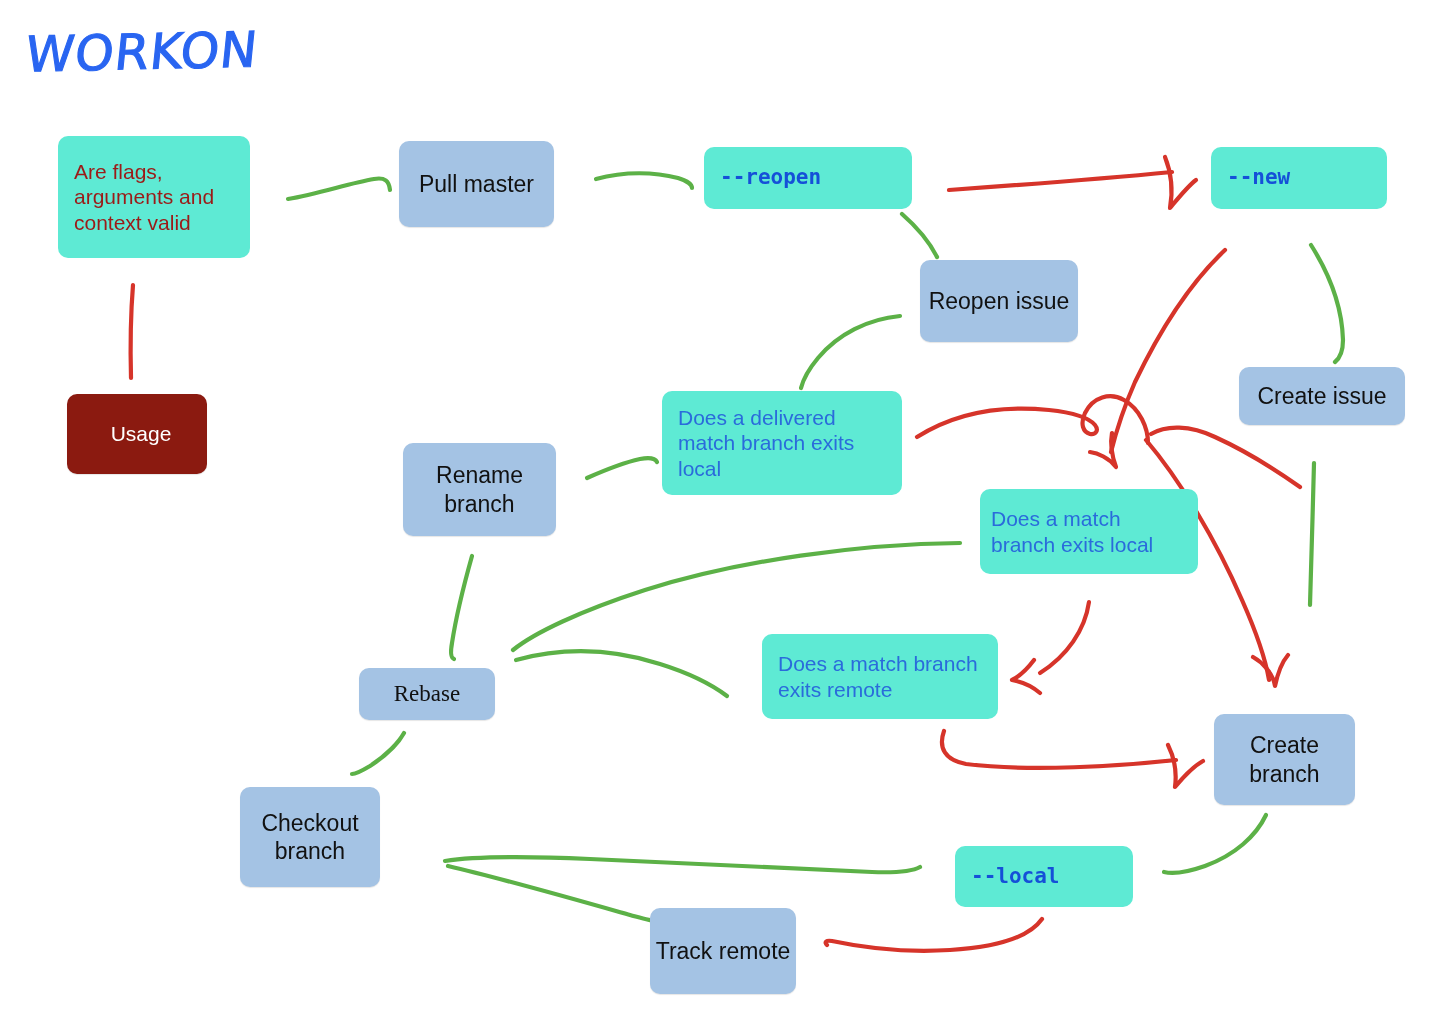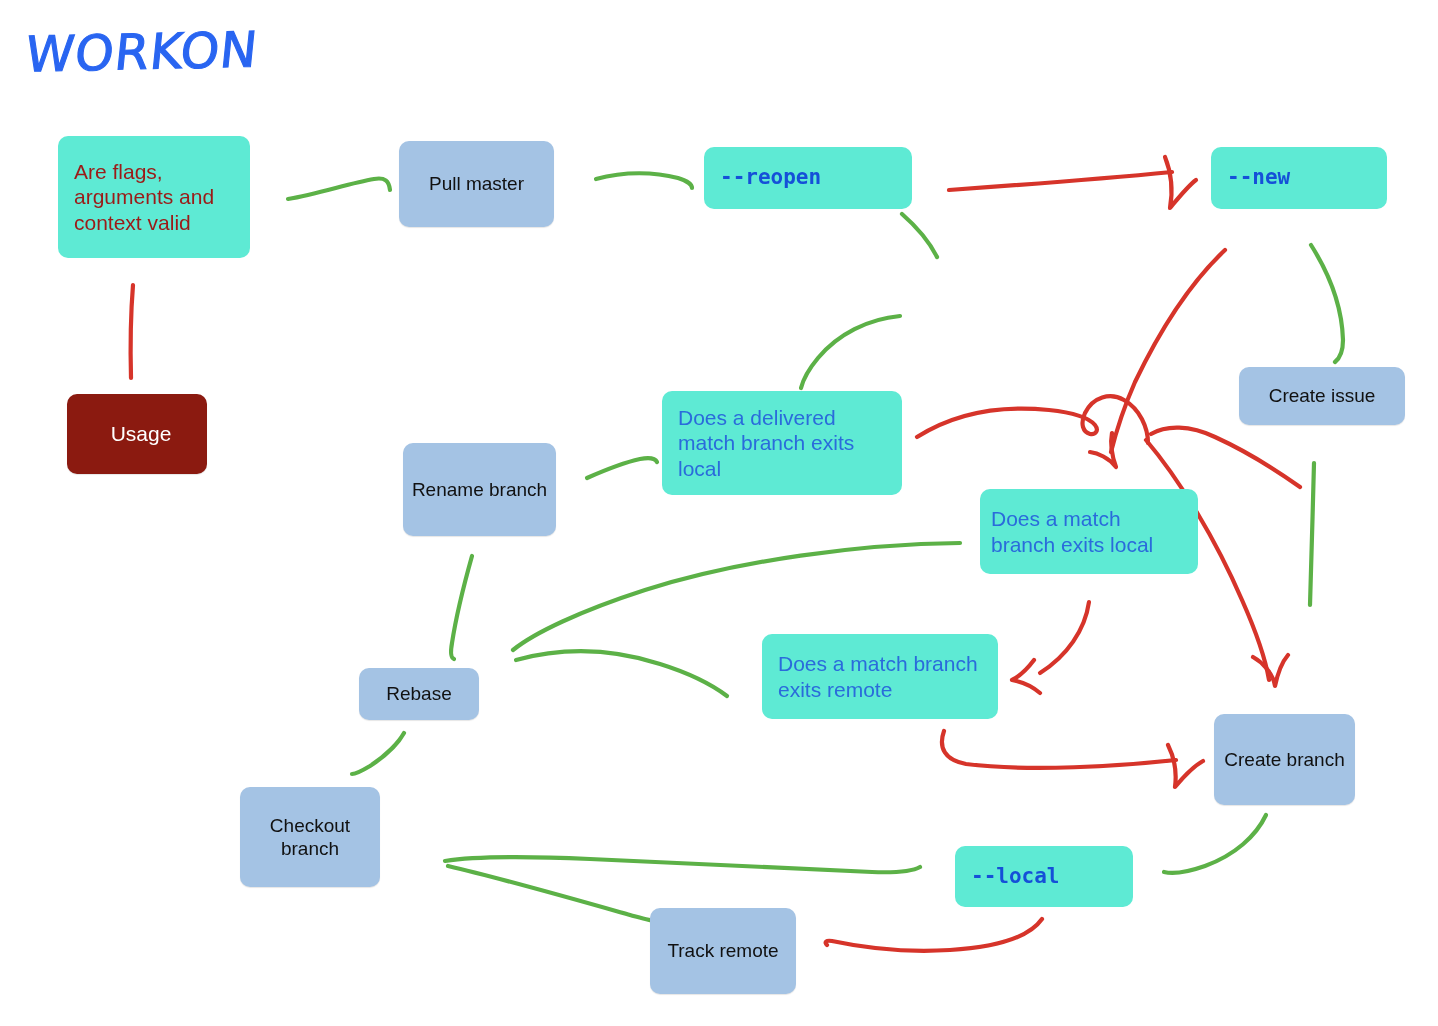--- a/index.html
+++ b/index.html
@@ -21,21 +21,21 @@
     -webkit-text-stroke:1.1px #2965f1;
   }
 
   .node{
     position:absolute;border-radius:10px;
     display:flex;align-items:center;justify-content:center;
     text-align:center;box-sizing:border-box;
     line-height:1.22;
   }
   .node.blue{
-    background:#a4c3e4;color:#111111;font-size:19px;
+    background:#a4c3e4;color:#111111;font-size:23px;
     box-shadow:0 1px 1px rgba(0,0,0,.10);
   }
   .node.dark{
     background:#8b1a10;color:#ffffff;font-size:21px;
     box-shadow:0 1px 1px rgba(0,0,0,.10);
   }
   .node.yellow{
     background:#5eead4;color:#2a6bdb;font-size:21px;
     justify-content:flex-start;text-align:left;
     padding:12px 16px;
@@ -124,20 +124,23 @@
   </div>
 
   <div class="node yellow mono" style="left:704px;top:147px;width:208px;height:62px;">
     <span class="txt">--reopen</span>
   </div>
 
   <div class="node yellow mono" style="left:1211px;top:147px;width:176px;height:62px;">
     <span class="txt">--new</span>
   </div>
 
+  <div class="node blue" style="left:920px;top:260px;width:158px;height:82px;">
+    <span>Reopen issue</span>
+  </div>
 
   <div class="node blue" style="left:1239px;top:367px;width:166px;height:58px;">
     <span>Create issue</span>
   </div>
 
   <div class="node yellow" style="left:662px;top:391px;width:240px;height:104px;">
     <span class="txt">Does a delivered match branch exits local</span>
   </div>
 
   <div class="node blue" style="left:403px;top:443px;width:153px;height:93px;">
@@ -145,21 +148,21 @@
   </div>
 
   <div class="node yellow" style="left:980px;top:489px;width:218px;height:85px;padding-left:11px;">
     <span class="txt">Does a match branch exits local</span>
   </div>
 
   <div class="node yellow" style="left:762px;top:634px;width:236px;height:85px;">
     <span class="txt">Does a match branch exits remote</span>
   </div>
 
-  <div class="node blue" style="left:359px;top:668px;width:120px;height:52px;">
+  <div class="node blue" style="left:359px;top:668px;width:136px;height:52px;font-family:Liberation Serif, serif;">
     <span>Rebase</span>
   </div>
 
   <div class="node blue" style="left:1214px;top:714px;width:141px;height:91px;">
     <span>Create branch</span>
   </div>
 
   <div class="node blue" style="left:240px;top:787px;width:140px;height:100px;">
     <span>Checkout branch</span>
   </div>

